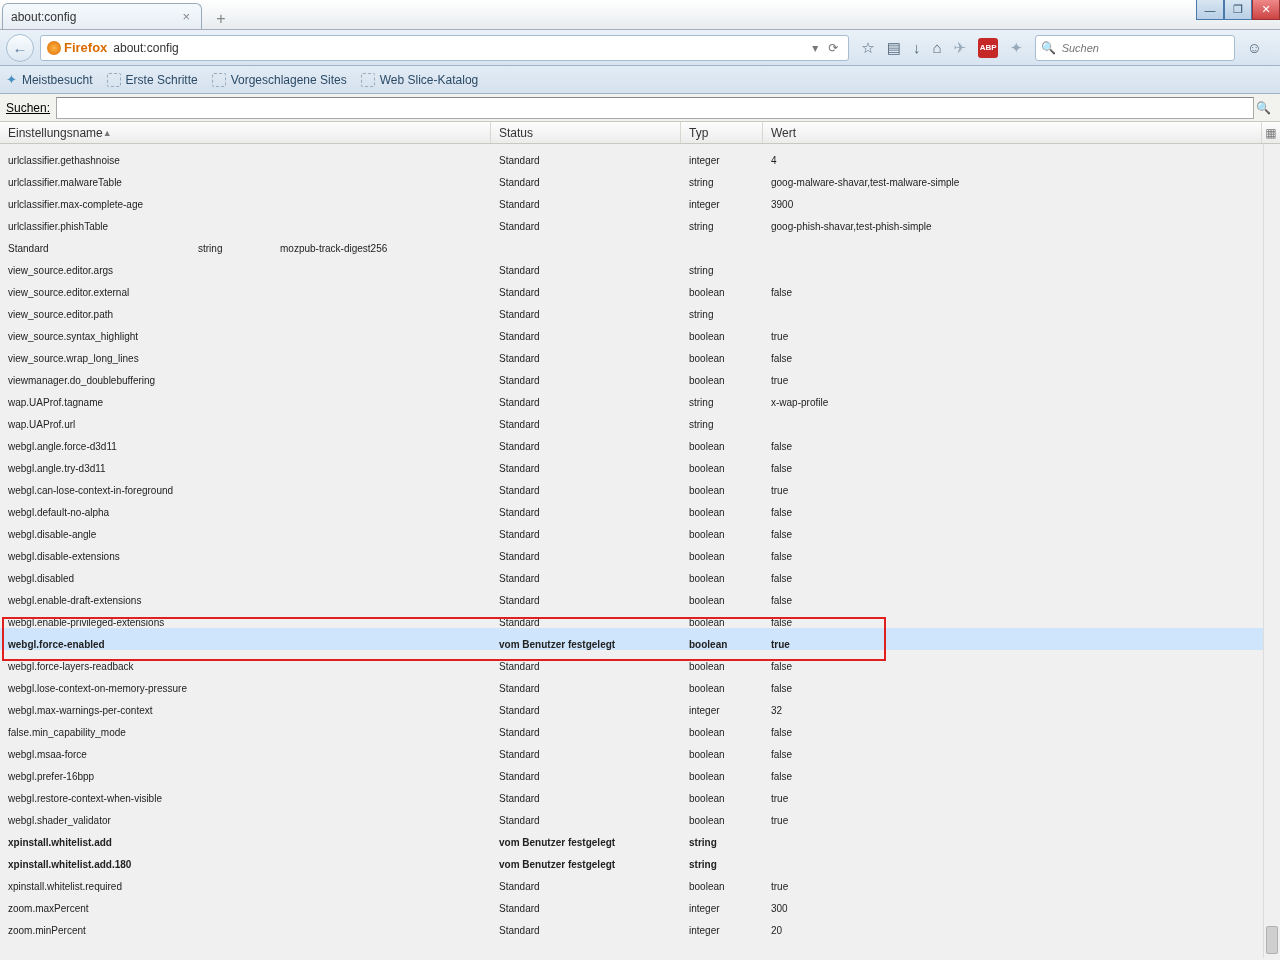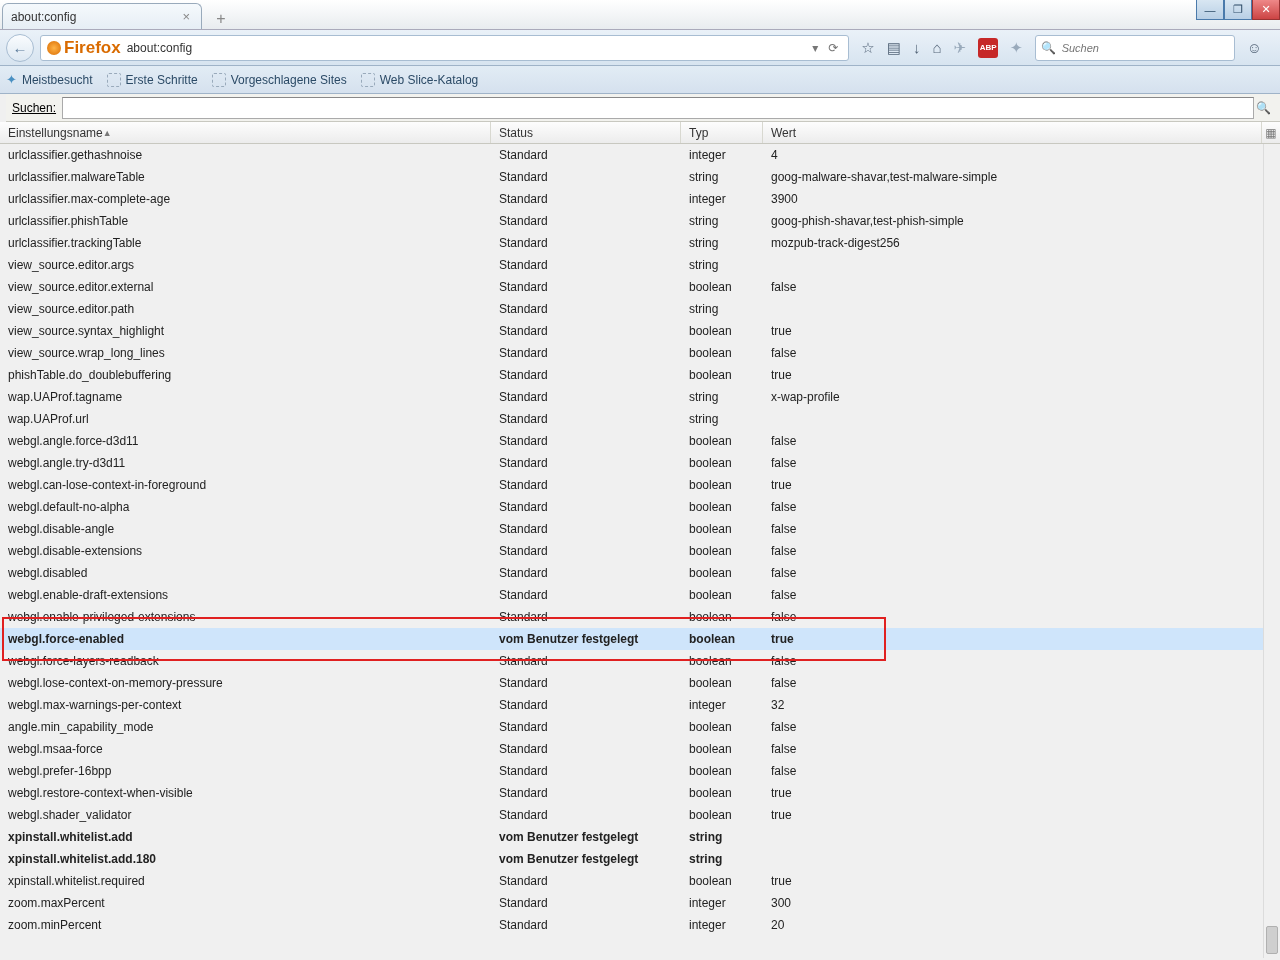--- a/index.html
+++ b/index.html
@@ -72,21 +72,21 @@
   display: flex; align-items: center; justify-content: center;
   color: #5a7a9a; font-size: 15px; font-weight: bold;
 }
 .urlbar {
   flex: 1; height: 26px;
   background: #fff; border: 1px solid #a8bdd2; border-radius: 3px;
   display: flex; align-items: center; padding: 0 6px; gap: 6px;
 }
 .firefox-badge {
   display: flex; align-items: center; gap: 3px;
-  color: #d96b00; font-size: 17px; font-weight: bold;
+  color: #d96b00; font-size: 13px; font-weight: bold;
 }
 .ff-icon { width: 14px; height: 14px; border-radius: 50%; background: radial-gradient(#ffb347, #d96b00); }
 .url-text { color: #333; font-size: 12px; flex: 1;}
 .url-reload { color: #777; padding: 0 4px; }
 .navbar .right-icons { display: flex; align-items: center; gap: 12px; margin-left: 6px; }
 .right-icons .icn { color: #556679; font-size: 15px; }
 .abp-badge {
   width: 20px; height: 20px; background: #c62828; color: #fff;
   font-size: 8px; font-weight: bold; display: flex; align-items: center;
   justify-content: center; border-radius: 3px;
@@ -106,21 +106,21 @@
 }
 .bk-item { display: flex; align-items: center; gap: 5px; color: #2b4a66; font-size: 12px; }
 .bk-icon { width: 14px; height: 14px; border: 1px dashed #9ab; border-radius: 2px; }
 .bk-icon.star {
   border: none; color: #4a90c2; font-size: 13px; height: auto; width: auto;
 }
 
 
 .search-row {
   height: 28px; display: flex; align-items: center; padding: 3px 6px;
-  background: #f2f2ee; border-bottom: 1px solid #c8c8c0; margin-left: 6px;
+  background: #f2f2ee; border-bottom: 1px solid #c8c8c0;
 }
 .search-row label { font-size: 12px; text-decoration: underline; margin-right: 6px; }
 .search-row .input {
   flex: 1; height: 22px; border: 1px solid #aaa; border-top-color: #888;
   background: #fff; padding: 0 4px;
 }
 .search-row .mag { width: 20px; color: #666; text-align: center; }
 
 
 .table-header {
@@ -134,21 +134,21 @@
 .th.value { flex: 1; }
 .th .sort { color: #777; font-size: 9px; }
 .th-tail { width: 18px; display: flex; align-items: center; justify-content: center; color: #777; }
 
 
 .table-body {
   height: calc(960px - 30px - 36px - 28px - 28px - 22px - 2px);
   overflow: hidden; position: relative;
 }
 .row {
-  height: 22px; display: flex; align-items: center; font-size: 12px; color: #222; position: relative;
+  height: 22px; display: flex; align-items: flex-end; font-size: 10px; color: #222; position: relative;
 }
 .row.user { font-weight: bold; }
 .row.sel { background: #cfe5fb; }
 .cell { padding: 0 8px; white-space: nowrap; overflow: hidden; text-overflow: ellipsis; }
 .cell.name { width: 491px; }
 .cell.status { width: 190px; }
 .cell.type { width: 82px; }
 .cell.value { flex: 1; }
 
 
@@ -278,21 +278,20 @@
       <div class="cell type">integer</div>
       <div class="cell value">3900</div>
     </div>
     <div class="row">
       <div class="cell name">urlclassifier.phishTable</div>
       <div class="cell status">Standard</div>
       <div class="cell type">string</div>
       <div class="cell value">goog-phish-shavar,test-phish-simple</div>
     </div>
     <div class="row">
-      <div class="cell name">urlclassifier.trackingTable</div>
       <div class="cell status">Standard</div>
       <div class="cell type">string</div>
       <div class="cell value">mozpub-track-digest256</div>
     </div>
     <div class="row">
       <div class="cell name">view_source.editor.args</div>
       <div class="cell status">Standard</div>
       <div class="cell type">string</div>
       <div class="cell value"></div>
     </div>
@@ -314,21 +313,21 @@
       <div class="cell type">boolean</div>
       <div class="cell value">true</div>
     </div>
     <div class="row">
       <div class="cell name">view_source.wrap_long_lines</div>
       <div class="cell status">Standard</div>
       <div class="cell type">boolean</div>
       <div class="cell value">false</div>
     </div>
     <div class="row">
-      <div class="cell name">phishTable.do_doublebuffering</div>
+      <div class="cell name">viewmanager.do_doublebuffering</div>
       <div class="cell status">Standard</div>
       <div class="cell type">boolean</div>
       <div class="cell value">true</div>
     </div>
     <div class="row">
       <div class="cell name">wap.UAProf.tagname</div>
       <div class="cell status">Standard</div>
       <div class="cell type">string</div>
       <div class="cell value">x-wap-profile</div>
     </div>
@@ -410,21 +409,21 @@
       <div class="cell type">boolean</div>
       <div class="cell value">false</div>
     </div>
     <div class="row">
       <div class="cell name">webgl.max-warnings-per-context</div>
       <div class="cell status">Standard</div>
       <div class="cell type">integer</div>
       <div class="cell value">32</div>
     </div>
     <div class="row">
-      <div class="cell name">angle.min_capability_mode</div>
+      <div class="cell name">false.min_capability_mode</div>
       <div class="cell status">Standard</div>
       <div class="cell type">boolean</div>
       <div class="cell value">false</div>
     </div>
     <div class="row">
       <div class="cell name">webgl.msaa-force</div>
       <div class="cell status">Standard</div>
       <div class="cell type">boolean</div>
       <div class="cell value">false</div>
     </div>

